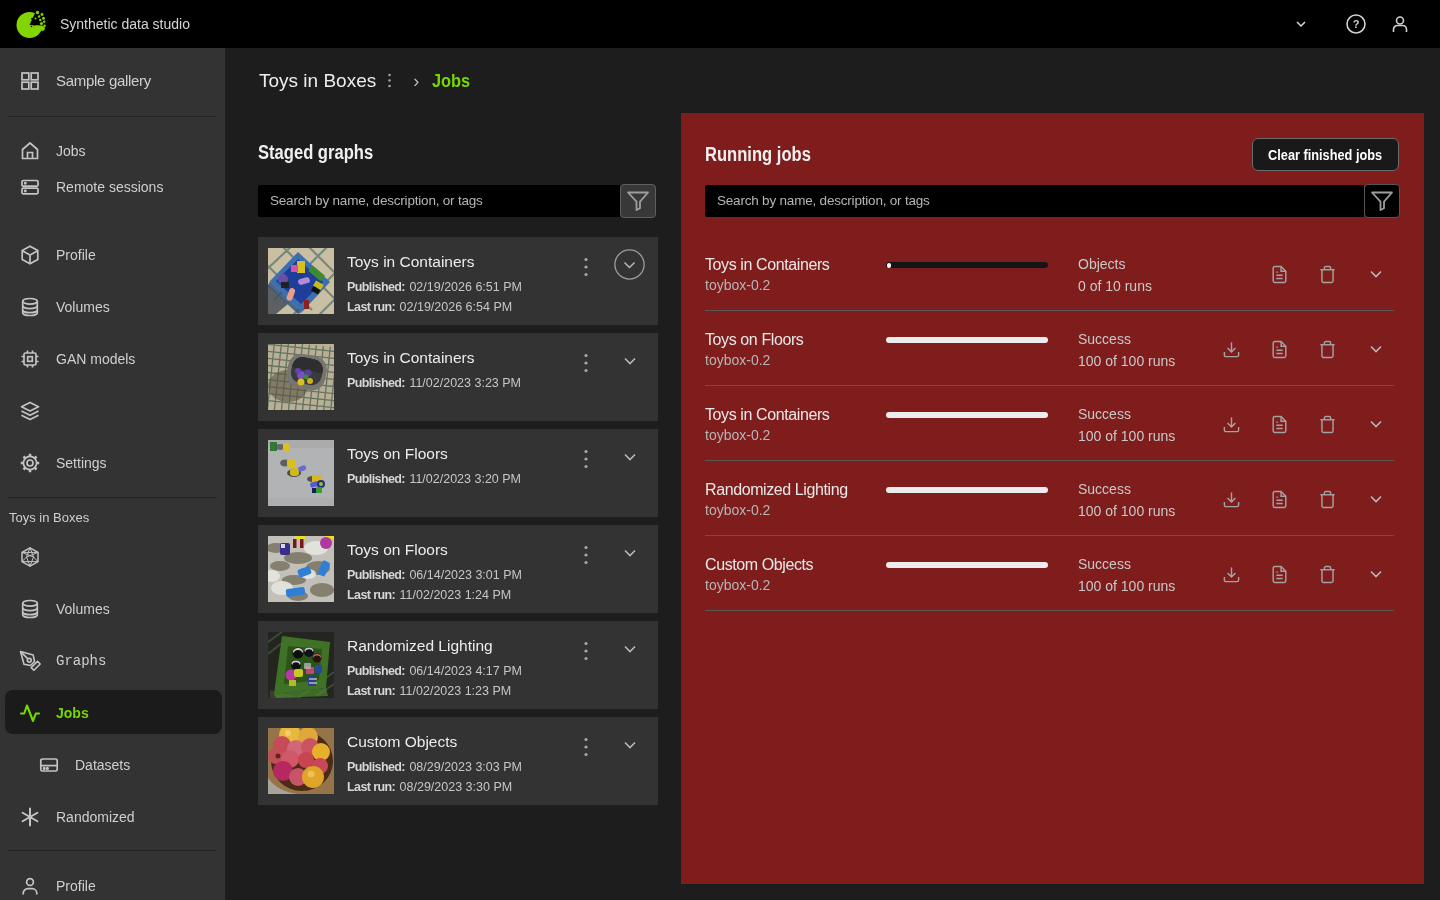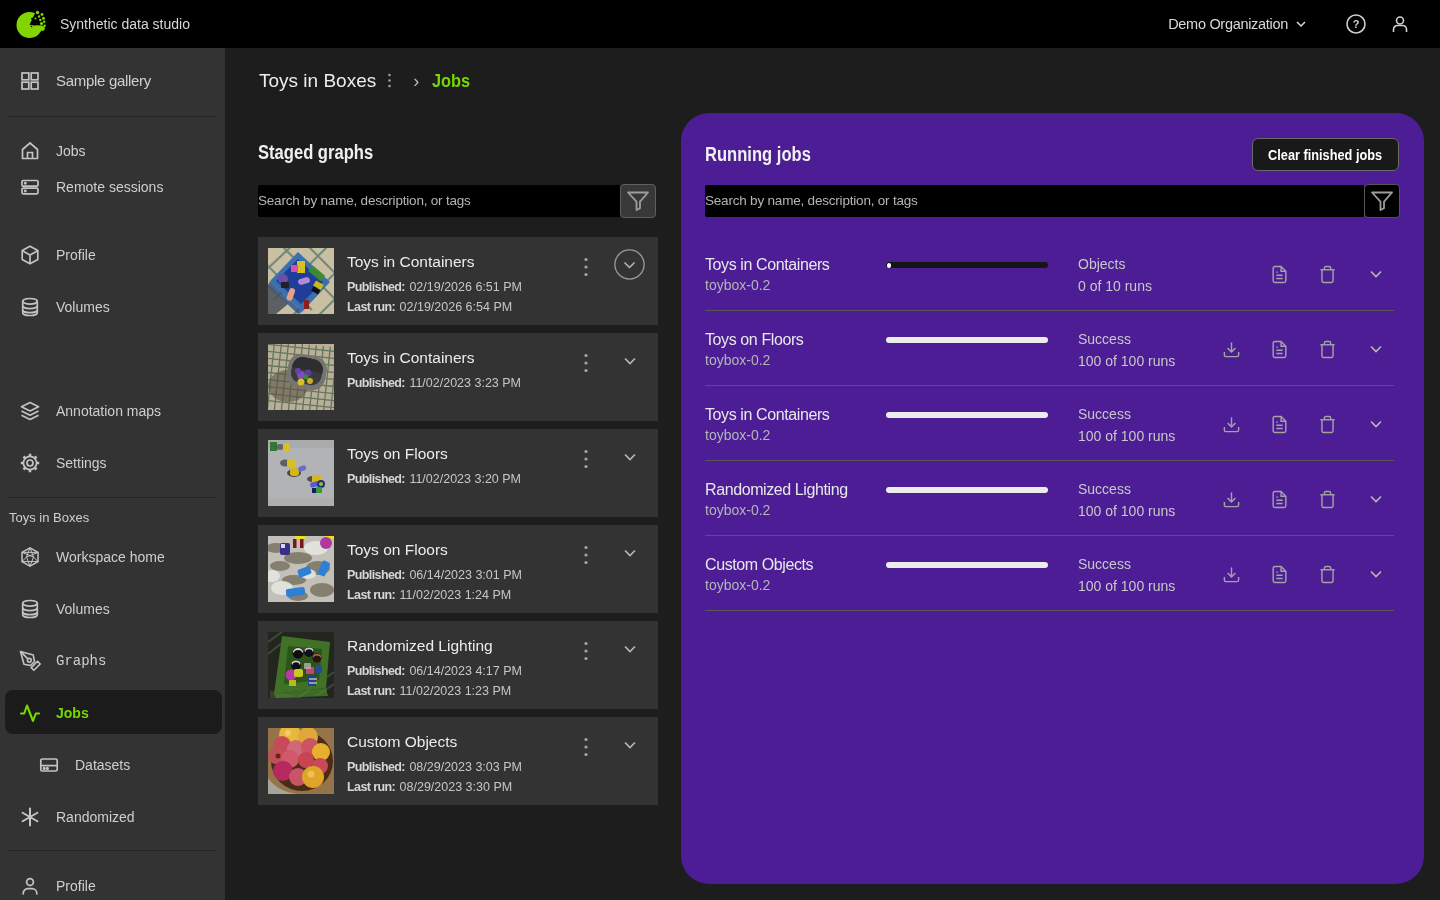--- a/index.html
+++ b/index.html
@@ -23,36 +23,36 @@
 .sb-label { position:absolute; left:9px; font-size:13px; color:#cfcfcf; }
 
 .main { position:absolute; left:225px; top:48px; width:1215px; height:852px; }
 .crumb { position:absolute; left:34px; top:22px; font-size:19px; color:#ededed; }
 .crumb .dots3 { display:inline-block; margin:0 11px 0 11px; position:relative; top:1px; }
 .crumb .sep { color:#bbb; font-size:18px; margin:0 10px; }
 .crumb .cur { color:#76d802; font-weight:bold; margin-left:3px; display:inline-block; transform:scaleX(0.86); transform-origin:0 50%; }
 h2.secthead { font-size:19.5px; font-weight:bold; color:#f0f0f0; transform:scaleX(0.85); transform-origin:0 50%; white-space:nowrap; }
 .lefthead { position:absolute; left:33px; top:93px; }
 .searchrow { position:absolute; display:flex; height:32px; }
-.searchrow .box { background:#000; border-radius:2px 0 0 2px; color:#b5b5b5; font-size:13.5px; letter-spacing:-0.2px; line-height:32px; flex:1; white-space:nowrap; overflow:hidden; }
+.searchrow .box { background:#000; border-radius:2px 0 0 2px; color:#b5b5b5; font-size:13.5px; letter-spacing:-0.2px; line-height:32px; padding-left:12px; flex:1; white-space:nowrap; overflow:hidden; }
 .searchrow .fbtn { width:36px; height:34px; margin-top:-1px; background:#383838; border:1px solid #5f5f5f; border-radius:4px; display:flex; align-items:center; justify-content:center; }
 .rsearch .fbtn { background:#000; border-color:#555; }
 .lsearch { left:33px; top:137px; width:398px; }
 
 .card { position:absolute; left:33px; width:400px; height:88px; background:#333333; }
 .card .thumb { position:absolute; left:10px; top:11px; width:66px; height:66px; }
 .card .ctitle { position:absolute; left:89px; top:16px; font-size:15.5px; color:#ececec; }
 .card .meta1 { position:absolute; left:89px; top:43px; font-size:12.5px; color:#c6c6c6; }
 .card .meta2 { position:absolute; left:89px; top:63px; font-size:12.5px; color:#c6c6c6; }
 .card .meta1 b, .card .meta2 b { color:#d6d6d6; font-weight:bold; letter-spacing:-0.6px; margin-right:1px; }
 .card .kebab { position:absolute; left:325px; top:20px; }
 .card .chev { position:absolute; left:363px; top:19px; }
 .card .chevc { position:absolute; left:356px; top:12px; }
 
-.rpanel { position:absolute; left:456px; top:65px; width:743px; height:771px; background:#4c1d95;border-radius:28px; }
+.rpanel { position:absolute; left:456px; top:65px; width:743px; height:771px; background:#7f1d1d; }
 .rphead { position:absolute; left:24px; top:30px; }
 .clearbtn { position:absolute; left:571px; top:25px; width:147px; height:33px; background:#191919; border:1px solid #6b6b6b; border-radius:6px; color:#fff; font-size:15px; font-weight:bold; text-align:center; line-height:31px; }
 .rsearch { left:24px; top:72px; width:695px; }
 
 .jobrow { position:absolute; left:24px; width:689px; height:75px; border-bottom:1px solid #575757; }
 .jobrow .jt { position:absolute; left:0px; top:20px; font-size:16px; color:#e8e8e8; letter-spacing:-0.4px; }
 .jobrow .js { position:absolute; left:0px; top:41px; font-size:14px; color:#b5b5b5; }
 .jobrow .bar { position:absolute; left:181px; top:26px; width:162px; height:6px; border-radius:3px; }
 .jobrow .bar.full { background:#ececec; }
 .jobrow .bar.empty { background:#151515; }
@@ -83,21 +83,20 @@
     </g>
     <g fill="#000">
       <circle cx="16.2" cy="9.8" r="1.1"></circle>
         <circle cx="18.8" cy="12.2" r="1.2"></circle>
         <circle cx="15.8" cy="13.6" r="0.95"></circle>
         <circle cx="18.4" cy="15.6" r="1.1"></circle>
         <circle cx="15.5" cy="17.5" r="0.8"></circle>
     </g>
   </svg>
   <span class="apptitle">Synthetic data studio</span>
-  <span class="org">Demo Organization</span>
   <svg class="orgchev" width="12" height="12" viewBox="0 0 12 12">
       <path d="M2 4 L6 8 L10 4" stroke="#d9d9d9" stroke-width="1.5" fill="none"></path>
     </svg>
   <svg class="helpicon" width="22" height="22" viewBox="0 0 22 22">
       <circle cx="11" cy="11" r="9" stroke="#d0d0d0" stroke-width="1.6" fill="none"></circle>
       <text x="11" y="15" font-size="11" fill="#d0d0d0" text-anchor="middle" font-weight="bold">?</text>
     </svg>
   <svg class="usericon" width="22" height="22" viewBox="0 0 22 22">
       <circle cx="11" cy="7.5" r="3.5" stroke="#d0d0d0" stroke-width="1.6" fill="none"></circle>
       <path d="M4.5 19 v-2.5 a4 4 0 0 1 4-4 h5 a4 4 0 0 1 4 4 V19" stroke="#d0d0d0" stroke-width="1.6" fill="none"></path>
@@ -150,50 +149,58 @@
       <span class="ic">
         <svg width="24" height="24" viewBox="0 0 24 24" fill="none" stroke="#c4c4c4" stroke-width="1.7">
           <ellipse cx="12" cy="6.3" rx="7.3" ry="2.8"></ellipse>
           <path d="M4.7 6.3 V17.7 c0 1.55 3.27 2.8 7.3 2.8 s7.3-1.25 7.3-2.8 V6.3"></path>
           <path d="M4.7 10.8 c0 1.55 3.27 2.8 7.3 2.8 s7.3-1.25 7.3-2.8"></path>
           <path d="M4.7 14.9 c0 1.55 3.27 2.8 7.3 2.8 s7.3-1.25 7.3-2.8"></path>
         </svg>
       </span>
       <span class="lb">Volumes</span>
     </div>
+  <div class="nav-item" style="top:285px;">
+      <span class="ic">
+        <svg width="24" height="24" viewBox="0 0 24 24" fill="none" stroke="#c4c4c4" stroke-width="1.7">
+          <rect x="6" y="6" width="12" height="12" rx="1.5"></rect>
+          <rect x="9.7" y="9.7" width="4.6" height="4.6"></rect>
+          <path d="M9.5 6 V3.5 M14.5 6 V3.5 M9.5 20.5 V18 M14.5 20.5 V18 M6 9.5 H3.5 M6 14.5 H3.5 M20.5 9.5 H18 M20.5 14.5 H18"></path>
+        </svg>
+      </span>
+      <span class="lb">GAN models</span>
+    </div>
   <div class="nav-item" style="top:337px;">
       <span class="ic">
         <svg width="24" height="24" viewBox="0 0 24 24" fill="none" stroke="#c4c4c4" stroke-width="1.7" stroke-linejoin="round">
           <path d="M12 3.5 L20.5 7.75 L12 12 L3.5 7.75 Z"></path>
           <path d="M3.5 12 L12 16.25 L20.5 12"></path>
           <path d="M3.5 16.25 L12 20.5 L20.5 16.25"></path>
         </svg>
       </span>
-      <span class="lb">Annotation maps</span>
     </div>
   <div class="nav-item" style="top:389px;">
       <span class="ic">
         <svg width="24" height="24" viewBox="0 0 24 24" fill="none" stroke="#c4c4c4" stroke-width="1.7">
           <circle cx="12" cy="12" r="3"></circle>
           <path d="M12 2.8 V5.4 M12 18.6 V21.2 M2.8 12 H5.4 M18.6 12 H21.2 M5.5 5.5 L7.3 7.3 M16.7 16.7 L18.5 18.5 M18.5 5.5 L16.7 7.3 M7.3 16.7 L5.5 18.5" stroke-width="2.6"></path>
           <circle cx="12" cy="12" r="6.6"></circle>
         </svg>
       </span>
       <span class="lb">Settings</span>
     </div>
   <div class="sb-div" style="top:449px;"></div>
   <div class="sb-label" style="top:462px;">Toys in Boxes</div>
   <div class="nav-item" style="top:483px;">
       <span class="ic">
         <svg width="24" height="24" viewBox="0 0 24 24" fill="none" stroke="#c4c4c4" stroke-width="1.5" stroke-linejoin="round">
           <path d="M12 2.8 L20 7.4 V16.6 L12 21.2 L4 16.6 V7.4 Z"></path>
           <path d="M12 2.8 L8.5 12 L12 21.2 M12 2.8 L15.5 12 L12 21.2 M4 7.4 L15.5 12 L20 16.6 M20 7.4 L8.5 12 L4 16.6 M4 7.4 H20 M4 16.6 H20" stroke-width="1"></path>
         </svg>
       </span>
-      <span class="lb">Workspace home</span>
     </div>
   <div class="nav-item" style="top:535px;">
       <span class="ic">
         <svg width="24" height="24" viewBox="0 0 24 24" fill="none" stroke="#c4c4c4" stroke-width="1.7">
           <ellipse cx="12" cy="6.3" rx="7.3" ry="2.8"></ellipse>
           <path d="M4.7 6.3 V17.7 c0 1.55 3.27 2.8 7.3 2.8 s7.3-1.25 7.3-2.8 V6.3"></path>
           <path d="M4.7 10.8 c0 1.55 3.27 2.8 7.3 2.8 s7.3-1.25 7.3-2.8"></path>
           <path d="M4.7 14.9 c0 1.55 3.27 2.8 7.3 2.8 s7.3-1.25 7.3-2.8"></path>
         </svg>
       </span>

